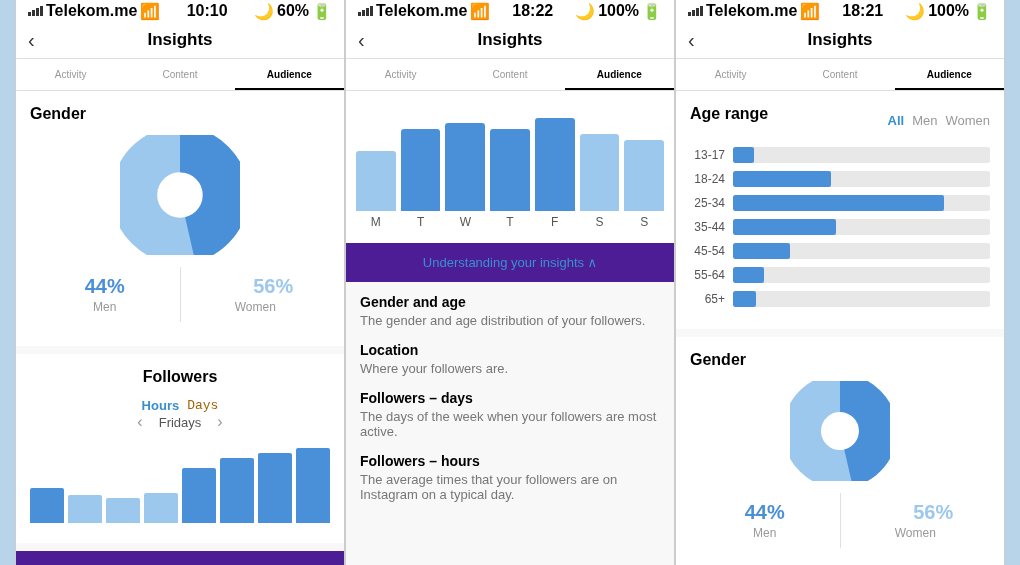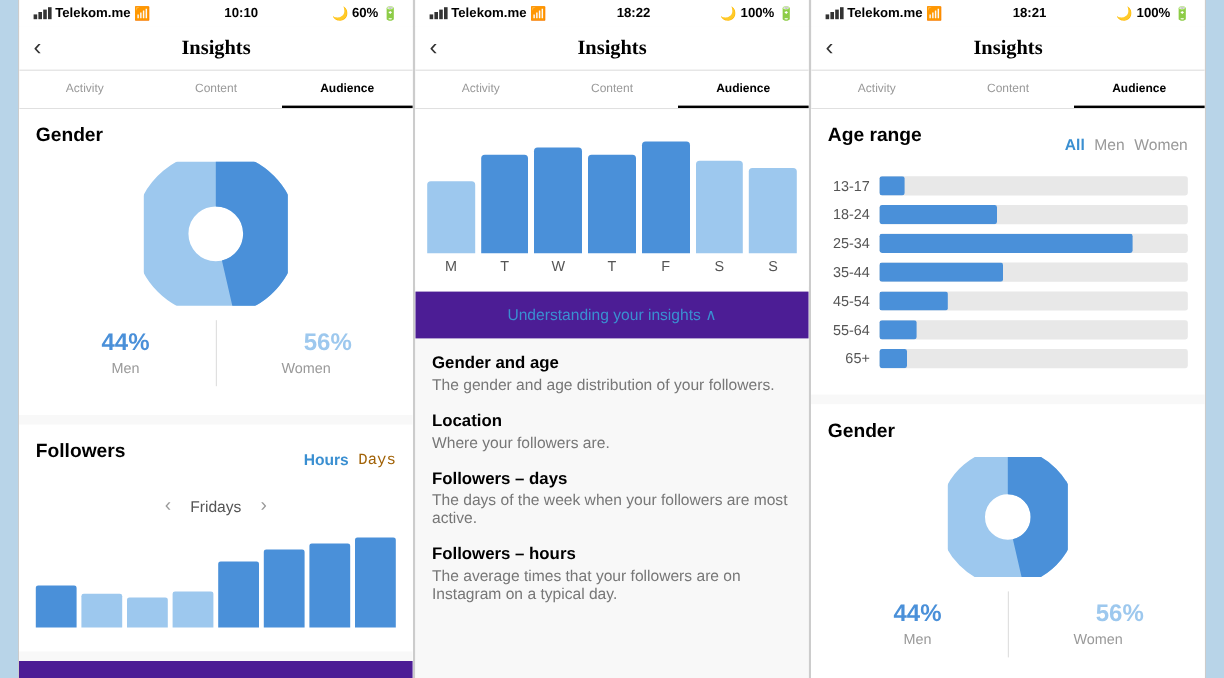--- a/index.html
+++ b/index.html
@@ -32,21 +32,21 @@
       border-left: 1px solid #ccc;
       border-right: 1px solid #ccc;
     }
     
     .status-bar {
       background: white;
       display: flex;
       justify-content: space-between;
       align-items: center;
       padding: 4px 12px;
-      font-size: 11px;
+      font-size: 16px;
       font-weight: 600;
       height: 22px;
     }
     .status-left { display: flex; align-items: center; gap: 3px; }
     .status-right { display: flex; align-items: center; gap: 3px; }
     .signal-bars { display: flex; align-items: flex-end; gap: 1px; }
     .signal-bar { background: #333; width: 3px; }
     
     .nav-bar {
       background: white;
@@ -61,21 +61,20 @@
       position: absolute;
       left: 12px;
       font-size: 20px;
       color: #333;
       cursor: pointer;
     }
     .nav-title {
       font-size: 17px;
       font-weight: 600;
       color: #000;
-      font-family: Liberation Serif, serif;
     }
     
     .tabs {
       background: white;
       display: flex;
       border-bottom: 1px solid #e0e0e0;
     }
     .tab {
       flex: 1;
       text-align: center;
@@ -146,21 +145,22 @@
       font-size: 12px;
       color: #999;
       margin-top: 2px;
     }
     .pie-percent.women { color: #9dc8ee; padding-left: 36px; }
     
     .followers-header {
       display: flex;
       align-items: center;
       justify-content: space-between;
-      margin-bottom: 15px;
+      margin-bottom: 0;
+      flex-direction: column;
     }
     .followers-toggle {
       display: flex;
       gap: 8px;
       font-size: 13px;
     }
     .toggle-active { color: #3a8fd1; font-weight: 600; }
     .toggle-inactive { color: #a16207; font-family: Liberation Mono, monospace; }
     .day-nav {
       display: flex;

